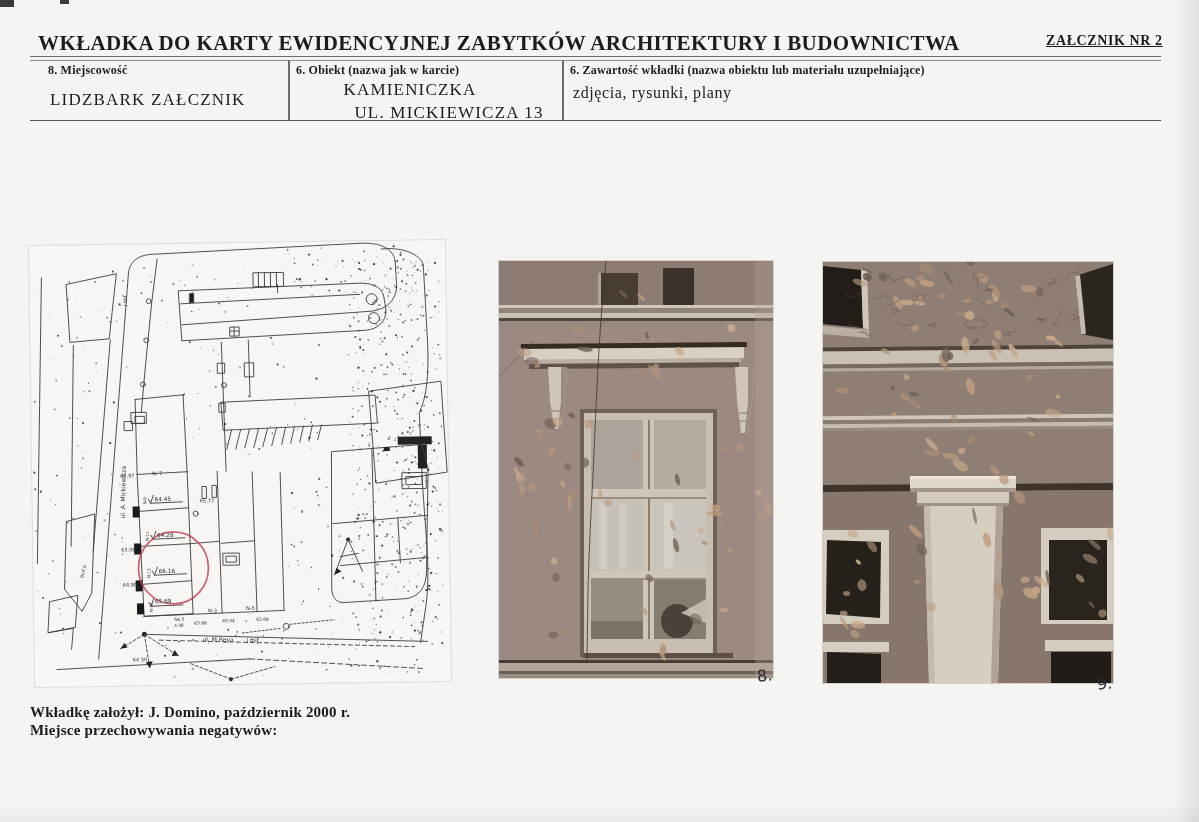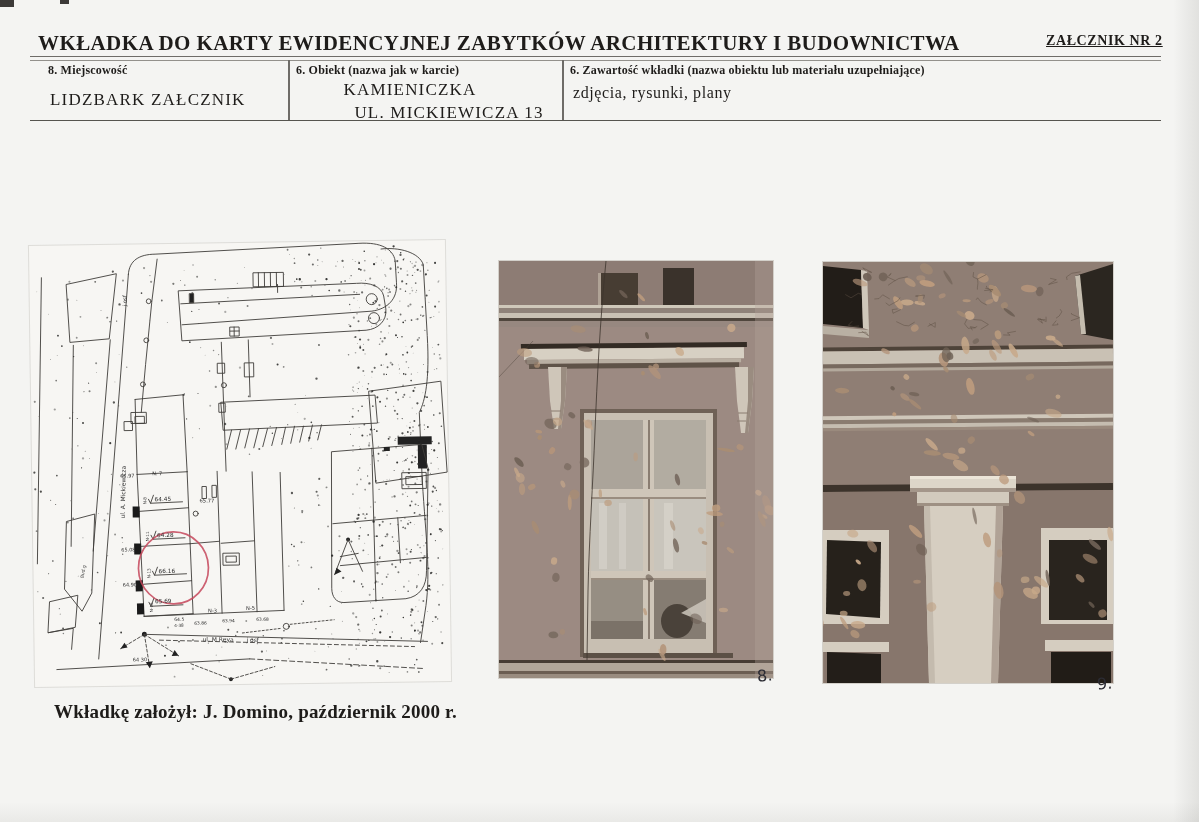--- a/index.html
+++ b/index.html
@@ -22,21 +22,21 @@
   .map-wrap{position:absolute;left:32px;top:243px;width:416px;height:441px;
        transform:rotate(-.8deg);background:#f7f6f3;box-shadow:0 0 0 1px rgba(120,115,105,.18);}
   .map-wrap svg{display:block}
   svg text{font-family:"DejaVu Sans",sans-serif;fill:#333;}
   .photo{position:absolute;box-shadow:0 0 0 1px rgba(150,140,130,.35);}
   .photo8{left:499px;top:261px;width:274px;height:417px;}
   .photo9{left:823px;top:262px;width:290px;height:421px;}
   .photo-label{position:absolute;font-family:"DejaVu Sans",sans-serif;font-size:16px;color:#2c2c34;}
   .lbl8{left:757px;top:666px;transform:rotate(-5deg);}
   .lbl9{left:1097px;top:674px;transform:rotate(-3deg);}
-  .footer{position:absolute;left:30px;top:703px;font-weight:bold;font-size:19px;line-height:18px;letter-spacing:.2px;margin-left:24px;}
+  .footer{position:absolute;left:30px;top:703px;font-weight:bold;font-size:15px;line-height:18px;letter-spacing:.2px;}
 </style>
 </head>
 <body>
 
 <div class="scan-mark" style="left:0;top:0;width:14px;height:7px;"></div>
 <div class="scan-mark" style="left:60px;top:0;width:9px;height:4px;"></div>
 <div class="edge-right"></div>
 <div class="edge-bottom"></div>
 
 <div class="title">WKŁADKA DO KARTY EWIDENCYJNEJ ZABYTKÓW ARCHITEKTURY I BUDOWNICTWA</div>
@@ -1321,13 +1321,14 @@
         <path d="M233.0,56.2 L236.2,54.0 L238.8,49.8 L237.2,47.2" stroke="#5e5044" stroke-width="0.7" fill="none" opacity="0.7"></path>
       </g>
 </svg>
 </div>
 
 <div class="photo-label lbl8">8.</div>
 <div class="photo-label lbl9">9.</div>
 
 <div class="footer">
   <div>Wkładkę założył: J. Domino, październik 2000 r.</div>
+  <div>Miejsce przechowywania negatywów:</div>
 </div>
 
 </body></html>

